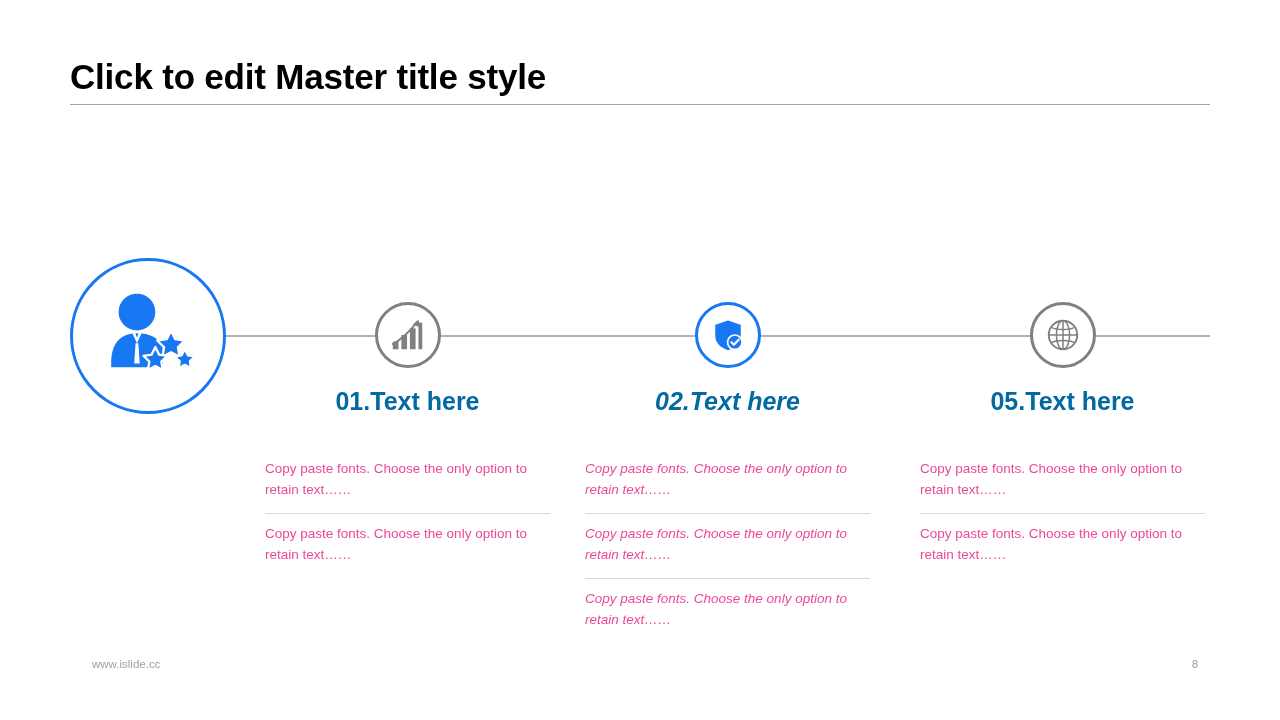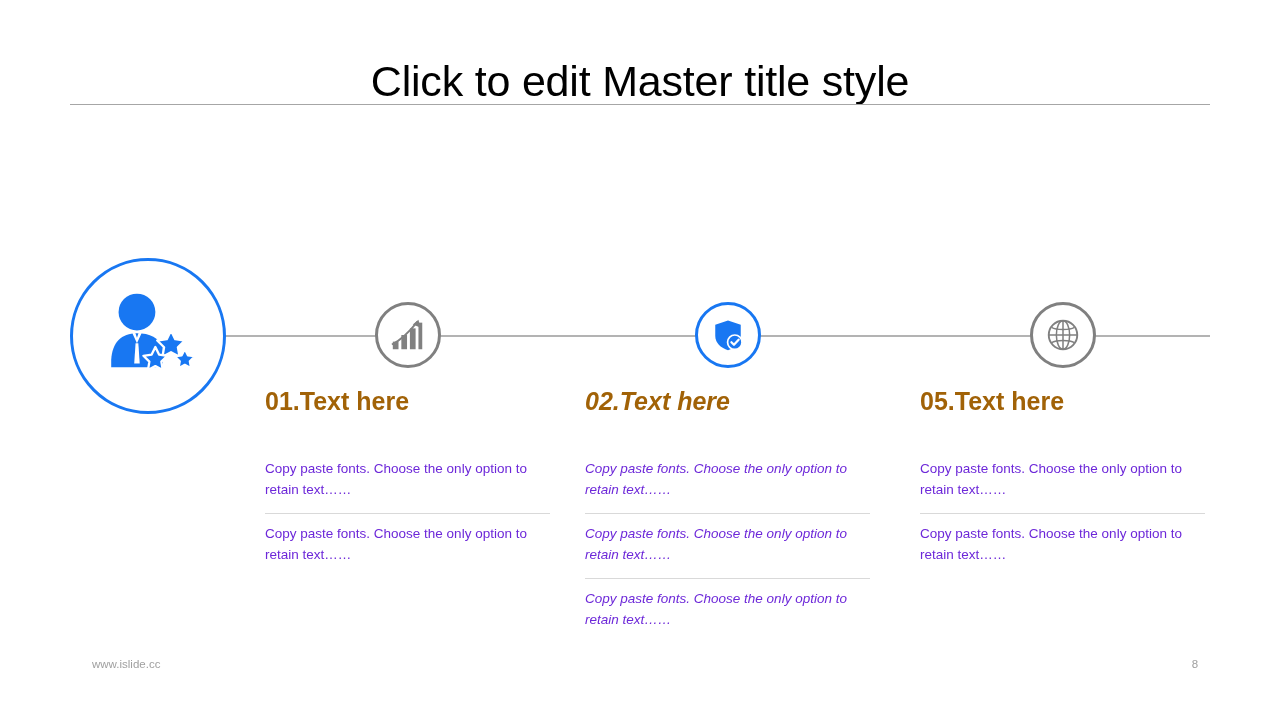--- a/index.html
+++ b/index.html
@@ -25,27 +25,26 @@
   }
 
   
   .title-block {
     position: absolute;
     left: 70px;
     top: 55px;
     width: 1140px;
   }
   .slide-title {
-    font-size: 43px;
-    font-weight: normal;
+    font-size: 35px;
+    font-weight: bold;
     line-height: 1.25;
     letter-spacing: -0.2px;
     color: #000000;
     white-space: nowrap;
-    text-align: center;
   }
   .title-rule {
     position: absolute;
     left: 70px;
     top: 104px;
     width: 1140px;
     height: 1px;
     background: #a6a6a6;
   }
 
@@ -109,31 +108,31 @@
     top: 386px;
     width: 285px;
   }
   .col1 { left: 265px; }
   .col2 { left: 585px; font-style: italic; }
   .col3 { left: 920px; }
 
   .col-heading {
     font-size: 25px;
     font-weight: bold;
-    text-align: left;
-    color: #a16207;
+    text-align: center;
+    color: #0369a1;
     line-height: 1.2;
     margin: 0 0 33px 0;
     white-space: nowrap;
   }
 
   .text-block {
     font-size: 13.5px;
     line-height: 1.55;
-    color: #6d28d9;
+    color: #ec4899;
     padding: 10px 0 12px 0;
     margin: 0;
   }
   .text-block + .divider { }
   .divider {
     height: 1px;
     background: #d9d9d9;
     width: 100%;
   }
 

